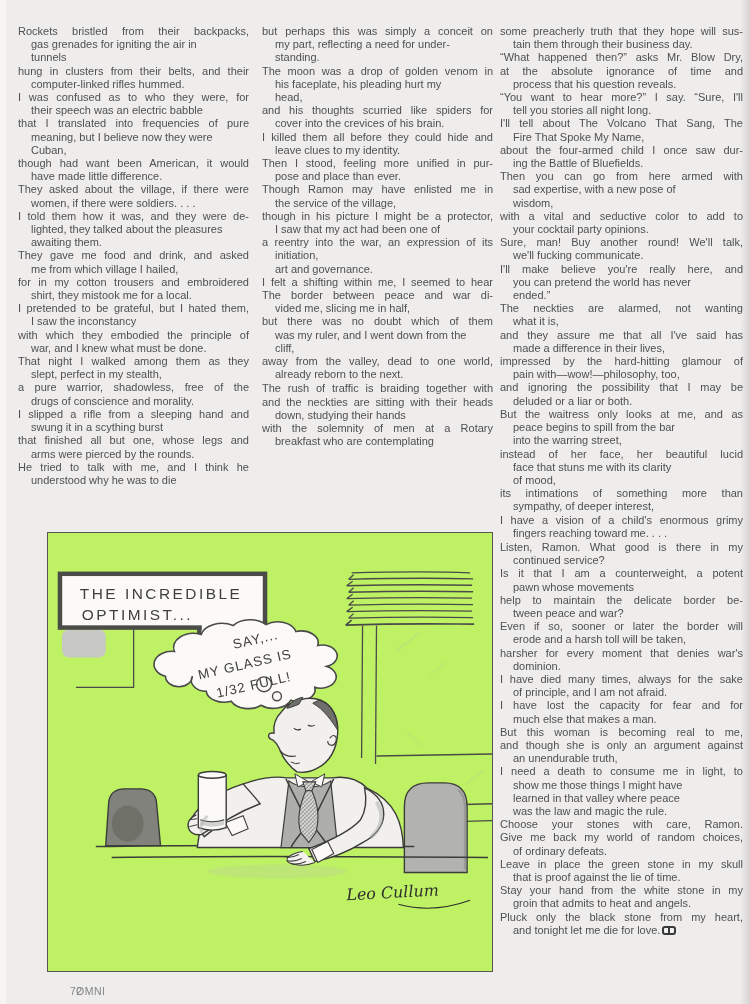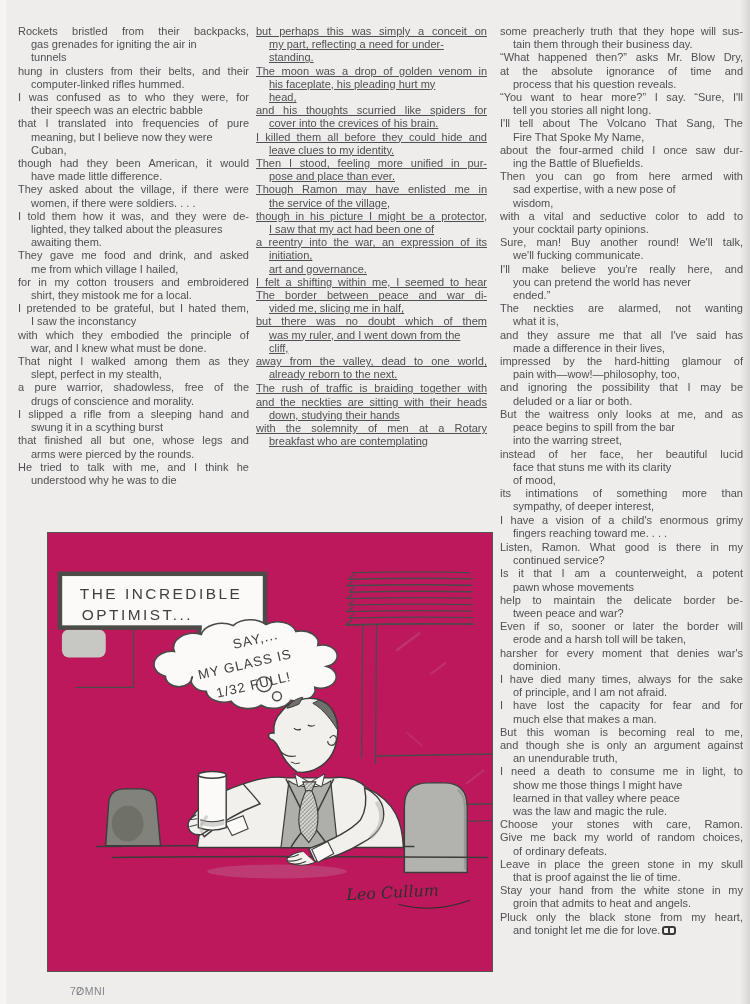--- a/index.html
+++ b/index.html
@@ -15,34 +15,34 @@
   }
   body::before{ 
     content:"";position:absolute;top:0;left:0;width:6px;height:100%;
     background:#f6f5f3;pointer-events:none;
   }
   .col{
     position:absolute;top:25px;
     font-size:11px;line-height:13.2px;color:#4e5053;
   }
   #col0{left:18px;width:231px;}
-  #col1{left:256px;width:231px;text-decoration:underline;}
+  #col1{left:262px;width:231px;}
   #col2{left:500px;width:243px;}
   .stanza + .stanza{margin-top:1px;}
   .line{white-space:normal;}
   .line.ind{padding-left:13px;}
   .line.just{text-align:justify;text-align-last:justify;}
   .endmark{display:inline-block;margin-left:2px;vertical-align:-1px;white-space:nowrap;font-size:0;}
   .endmark i{display:inline-block;width:8px;height:9px;box-sizing:border-box;
     border:2.6px solid #39393a;background:#f3f1ef;}
   .endmark i:first-child{border-radius:3px 0 0 3px;}
   .endmark i:last-child{border-radius:0 3px 3px 0;margin-left:-2.6px;}
   #cartoon{
     position:absolute;left:47px;top:532px;width:446px;height:440px;
-    border:1.5px solid #56554f;background:#be185d;box-sizing:border-box;
+    border:1.5px solid #56554f;background:#bef264;box-sizing:border-box;
   }
   #cartoon svg{display:block;width:100%;height:100%;}
   .footer{
     position:absolute;top:985px;font-size:10.5px;color:#83858a;letter-spacing:.5px;
   }
   #pgnum{left:43px;margin-left:27px;}
   #pgmag{left:76px;}
 </style>
 </head>
 <body>
@@ -54,21 +54,21 @@
         <div class="line just">Rockets bristled from their backpacks,</div>
         <div class="line ind">gas grenades for igniting the air in</div>
         <div class="line ind">tunnels</div>
         <div class="line just">hung in clusters from their belts, and their</div>
         <div class="line ind">computer-linked rifles hummed.</div>
         <div class="line just">I was confused as to who they were, for</div>
         <div class="line ind">their speech was an electric babble</div>
         <div class="line just">that I translated into frequencies of pure</div>
         <div class="line ind">meaning, but I believe now they were</div>
         <div class="line ind">Cuban,</div>
-        <div class="line just">though had they been American, it would</div>
+        <div class="line just">though had want been American, it would</div>
         <div class="line ind">have made little difference.</div>
         <div class="line just">They asked about the village, if there were</div>
         <div class="line ind">women, if there were soldiers. . . .</div>
         <div class="line just">I told them how it was, and they were de-</div>
         <div class="line ind">lighted, they talked about the pleasures</div>
         <div class="line ind">awaiting them.</div>
         <div class="line just">They gave me food and drink, and asked</div>
         <div class="line ind">me from which village I hailed,</div>
         <div class="line just">for in my cotton trousers and embroidered</div>
         <div class="line ind">shirt, they mistook me for a local.</div>

